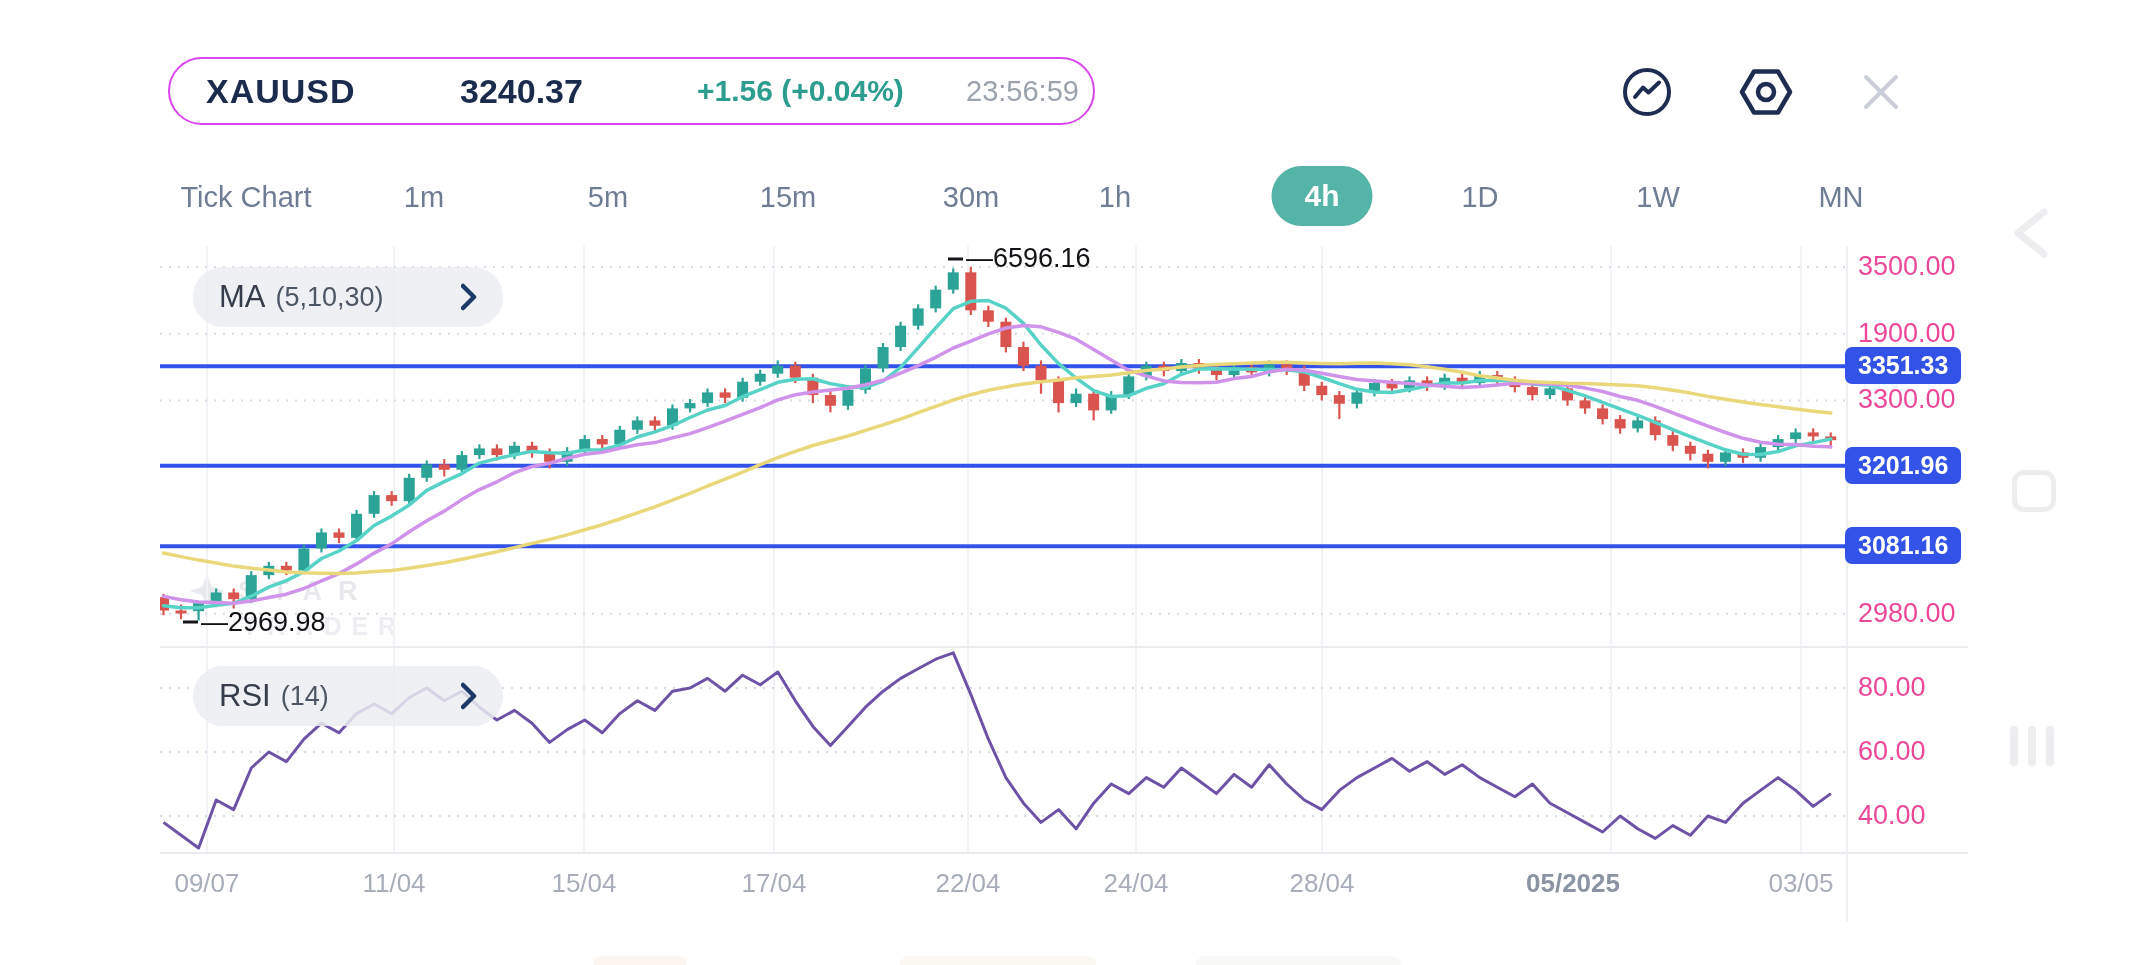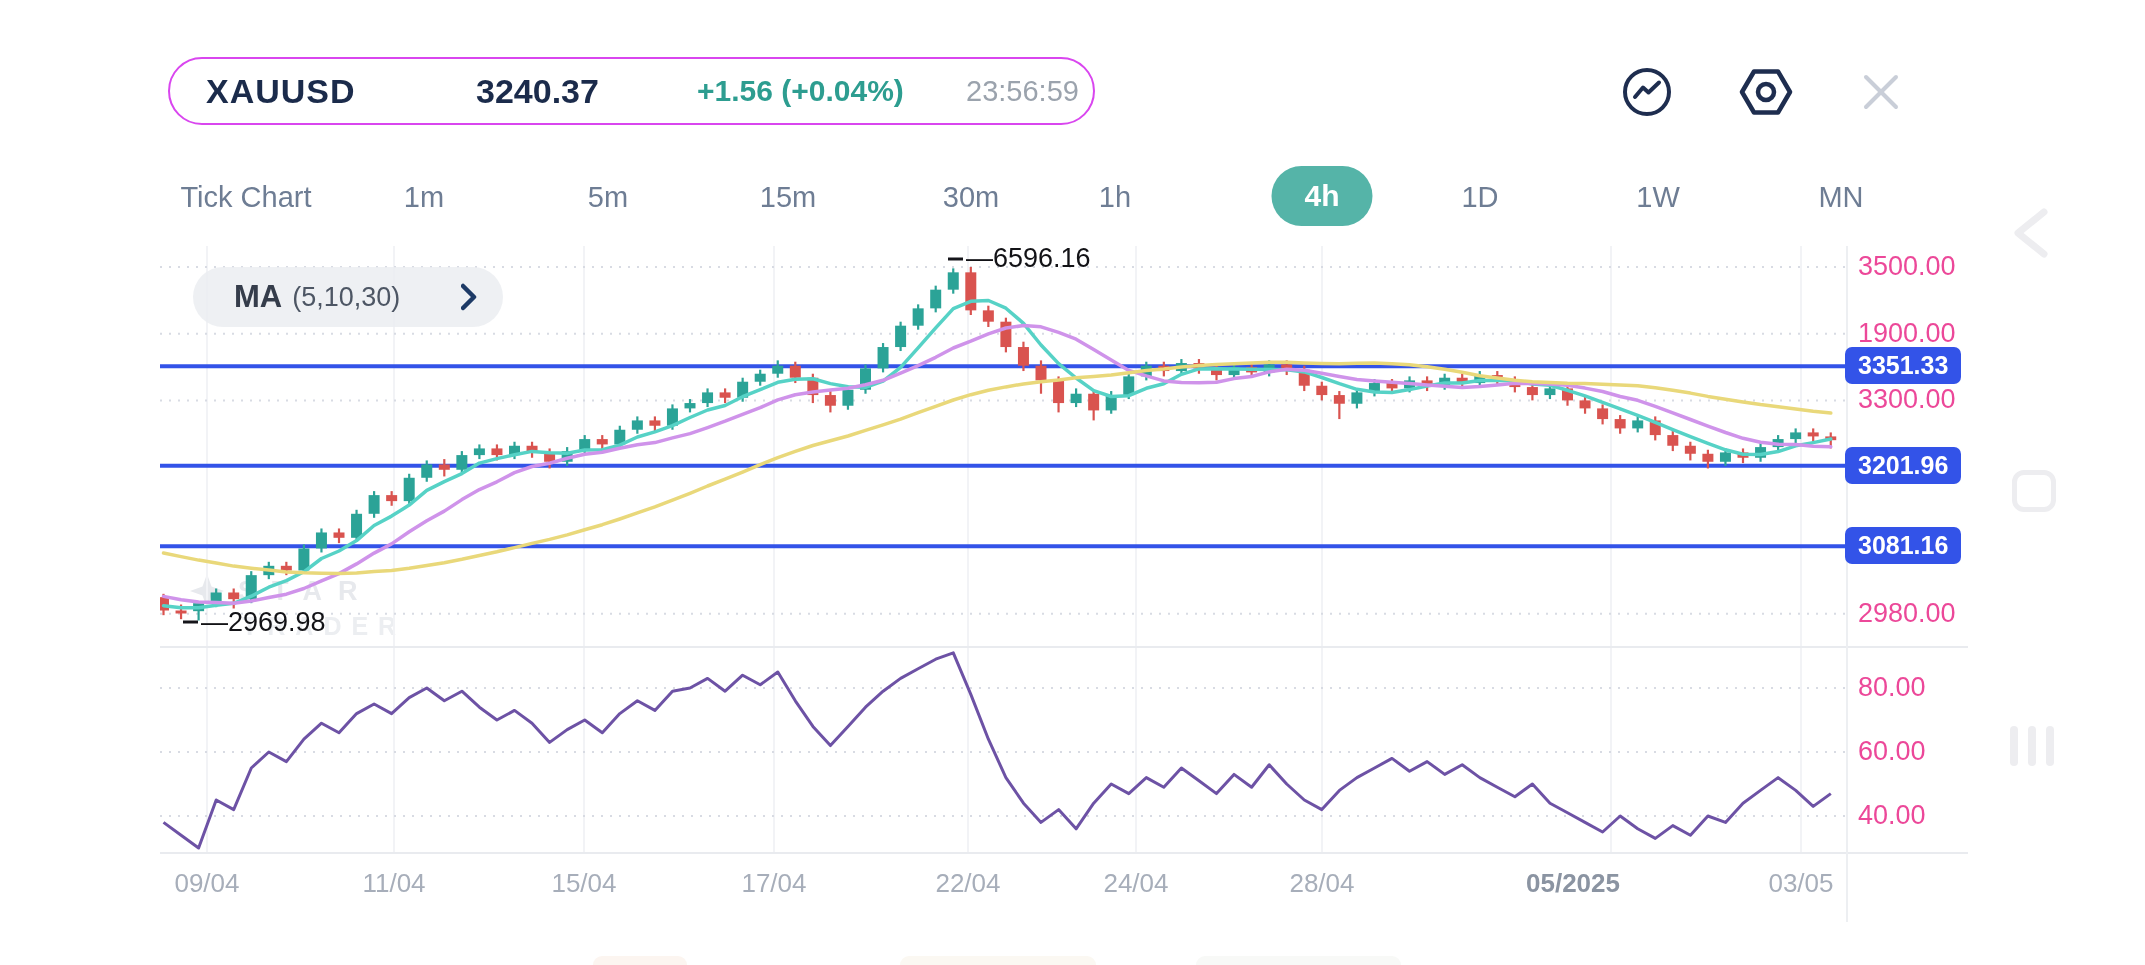--- a/index.html
+++ b/index.html
@@ -5,21 +5,21 @@
   html,body{margin:0;padding:0;background:#ffffff;}
   body{width:2145px;height:965px;overflow:hidden;position:relative;
        font-family:"Liberation Sans","DejaVu Sans",sans-serif;}
   .page{position:absolute;inset:0;background:#fff;}
 
   
   .symbol-pill{position:absolute;left:168px;top:57px;width:927px;height:68px;
     background:#fff;border:2px solid #d946ef;border-radius:34px;box-sizing:border-box;cursor:pointer;}
   .symbol-pill span{position:absolute;top:50%;transform:translateY(-50%);white-space:nowrap;}
   .sym{left:36px;font-size:34px;font-weight:bold;color:#1b2b4b;letter-spacing:1px;}
-  .price{left:306px;font-size:34px;font-weight:bold;color:#1b2b4b;}
+  .price{left:290px;font-size:34px;font-weight:bold;color:#1b2b4b;}
   .chg{left:527px;font-size:30px;font-weight:600;color:#2d9d90;}
   .time{left:796px;font-size:29px;color:#9ba3ad;}
   .hicon{position:absolute;top:66px;cursor:pointer;background:none;border:none;padding:0;}
 
   
   .tab{position:absolute;top:181px;transform:translateX(-50%);font-size:29px;color:#6e7d94;
        white-space:nowrap;cursor:pointer;z-index:4;}
   .tab.active{top:166px;background:#55b4a8;color:#fff;font-weight:600;font-size:30px;
        padding:13px 33px;border-radius:34px;}
 
@@ -31,21 +31,21 @@
        padding:4px 13px;border-radius:7px;pointer-events:auto;cursor:pointer;}
   .x-label{position:absolute;width:140px;text-align:center;color:#a7aeba;font-size:26px;top:868px;}
   .x-label.bold{font-weight:bold;color:#8b94a2;}
 
   
   .ind-pill{position:absolute;left:193px;width:310px;height:60px;background:rgba(235,237,241,0.84);
       border-radius:31px;display:flex;align-items:center;padding:0 26px;box-sizing:border-box;
       z-index:5;cursor:pointer;}
   #ma-pill{top:267px;}
   #rsi-pill{top:666px;}
-  .ind-name{font-weight:bold;font-size:31px;color:#353d4b;margin-right:10px;margin-left:15px;}
+  .ind-name{font-weight:normal;font-size:31px;color:#353d4b;margin-right:10px;}
   .ind-params{font-size:27px;color:#4d5664;}
   .chev{margin-left:auto;}
 
   
   .anno{position:absolute;font-size:27px;color:#121216;z-index:6;white-space:nowrap;}
   .anno-high{left:966px;top:243px;}
   .anno-low{left:201px;top:607px;}
   .wm{position:absolute;left:190px;top:574px;z-index:0;color:#e7e9ed;font-weight:bold;}
   .wm-l1{display:flex;align-items:center;gap:14px;font-size:27px;letter-spacing:16px;}
   .wm-l2{font-size:25px;letter-spacing:10px;color:#eceef1;margin:4px 0 0 52px;}
@@ -339,36 +339,43 @@
   </button>
 
   <div class="ind-pill" id="ma-pill">
     <span class="ind-name">MA</span>
     <span class="ind-params">(5,10,30)</span>
     <svg class="chev" width="16" height="28" viewBox="0 0 16 28" fill="none">
       <polyline points="2,3 13,14 2,25" stroke="#1d3a66" stroke-width="4.5" stroke-linecap="round" stroke-linejoin="round"></polyline>
     </svg>
   </div>
 
+  <div class="ind-pill" id="rsi-pill">
+    <span class="ind-name">RSI</span>
+    <span class="ind-params">(14)</span>
+    <svg class="chev" width="16" height="28" viewBox="0 0 16 28" fill="none">
+      <polyline points="2,3 13,14 2,25" stroke="#1d3a66" stroke-width="4.5" stroke-linecap="round" stroke-linejoin="round"></polyline>
+    </svg>
+  </div>
 
   <div class="anno anno-high">—6596.16</div>
   <div class="anno anno-low">—2969.98</div>
 
   <div id="labels">
       <div class="axis-label" style="left: 1858px; top: 251px;">3500.00</div>
       <div class="axis-label" style="left: 1858px; top: 317.7px;">1900.00</div>
       <div class="axis-label" style="left: 1858px; top: 384.4px;">3300.00</div>
       <div class="axis-label" style="left: 1858px; top: 597.84px;">2980.00</div>
       <div class="price-badge" style="left: 1845px; top: 347.163px;">3351.33</div>
       <div class="price-badge" style="left: 1845px; top: 446.793px;">3201.96</div>
       <div class="price-badge" style="left: 1845px; top: 527.366px;">3081.16</div>
       <div class="axis-label" style="left: 1858px; top: 672px;">80.00</div>
       <div class="axis-label" style="left: 1858px; top: 736px;">60.00</div>
       <div class="axis-label" style="left: 1858px; top: 800px;">40.00</div>
-      <div class="x-label" style="left: 137px;">09/04</div>
+      <div class="x-label" style="left: 137px;">09/07</div>
       <div class="x-label" style="left: 324px;">11/04</div>
       <div class="x-label" style="left: 514px;">15/04</div>
       <div class="x-label" style="left: 704px;">17/04</div>
       <div class="x-label" style="left: 898px;">22/04</div>
       <div class="x-label" style="left: 1066px;">24/04</div>
       <div class="x-label" style="left: 1252px;">28/04</div>
       <div class="x-label bold" style="left: 1503px;">05/2025</div>
       <div class="x-label" style="left: 1731px;">03/05</div>
       <div class="tab" style="left: 246px; pointer-events: auto;">Tick Chart</div>
       <div class="tab" style="left: 424px; pointer-events: auto;">1m</div>

